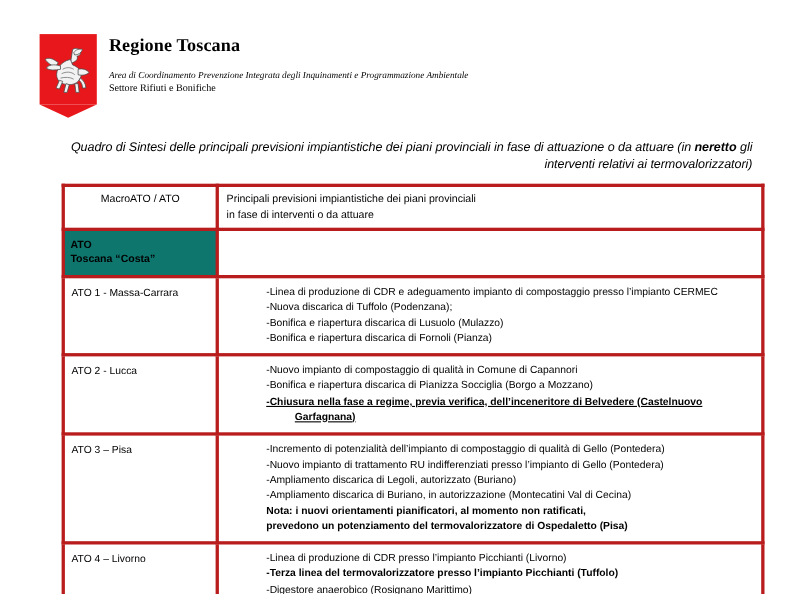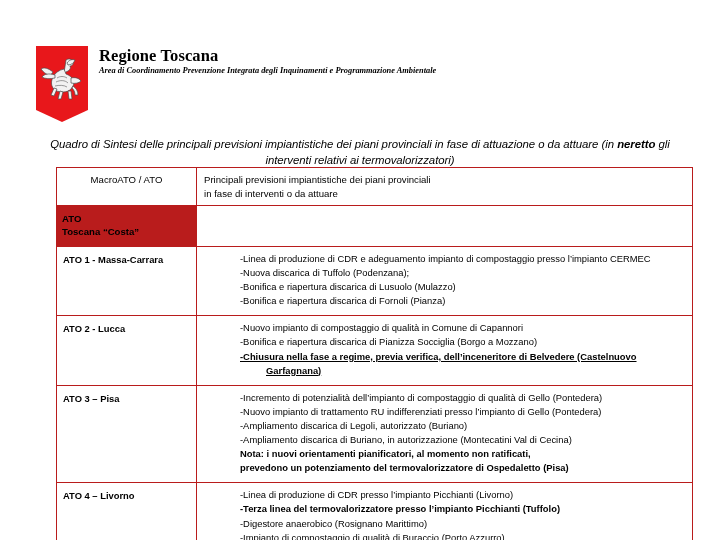--- a/index.html
+++ b/index.html
@@ -13,21 +13,21 @@
     overflow: hidden;
     font-family: "Liberation Sans", sans-serif;
     color: #000000;
     position: relative;
   }
 
   
   #letterhead {
     position: absolute;
     left: 36px;
-    top: 46px;
+    top: 31px;
     display: flex;
     align-items: flex-start;
   }
 
   #emblem {
     width: 52px;
     height: 76px;
     position: relative;
     flex: 0 0 auto;
   }
@@ -70,40 +70,41 @@
   .lh-line2 {
     font-family: "Liberation Serif", serif;
     font-weight: bold;
     font-size: 13.4px;
     line-height: 16px;
     letter-spacing: 0.05px;
     white-space: nowrap;
   }
   .lh-line3 {
     font-family: "Liberation Serif", serif;
-    font-weight: bold;
+    font-weight: normal;
     font-style: italic;
     font-size: 8.4px;
     line-height: 11px;
     white-space: nowrap;
+    margin-top: 13px;
   }
   .lh-line4 {
     font-family: "Liberation Serif", serif;
     font-size: 9.2px;
     line-height: 12px;
     white-space: nowrap;
   }
 
   
   #doc-title {
     position: absolute;
     left: 36px;
-    top: 137px;
+    top: 127px;
     width: 648px;
-    text-align: center;
+    text-align: right;
     font-family: "Liberation Sans", sans-serif;
     font-style: italic;
     font-size: 11.4px;
     line-height: 15.5px;
     letter-spacing: -0.05px;
   }
   #doc-title b {
     font-weight: bold;
     font-style: italic;
   }
@@ -115,21 +116,21 @@
     top: 167px;
     width: 636px;
     border-collapse: collapse;
     table-layout: fixed;
     border: 1.6px solid #000;
   }
   #summary-table col.c1 { width: 140px; }
   #summary-table col.c2 { width: 496px; }
 
   #summary-table td {
-    border: 1px solid #b91c1c;
+    border: 3px solid #b91c1c;
     vertical-align: top;
     padding: 0;
   }
 
   .cell-pad {
     padding: 4px 5px 5px 5px;
   }
 
   .hdr-ato {
     text-align: center;
@@ -156,21 +157,20 @@
   }
   .macro-blank {
     background: #ffffff;
   }
 
   .ato-name {
     font-size: 9.4px;
     line-height: 13px;
     padding-top: 6px;
     padding-left: 6px;
-    font-weight: bold;
   }
 
   .items {
     font-size: 9.4px;
     line-height: 14.1px;
     padding: 5px 6px 7px 7px;
   }
   .items .item {
     white-space: nowrap;
     margin-left: 36px;
@@ -216,20 +216,21 @@
         <path d="M17 26 c3 -2 7 -2 10 0"></path>
         <path d="M16 30 c4 -2 9 -2 12 1"></path>
         <path d="M15 34 c4 -1 9 -1 12 1"></path>
       </g>
     </svg>
   </div>
 
   <div id="letterhead-text">
     <div class="lh-line1">Regione Toscana</div>
     <div class="lh-line3">Area di Coordinamento Prevenzione Integrata degli Inquinamenti e Programmazione Ambientale</div>
+    <div class="lh-line4">Settore Rifiuti e Bonifiche</div>
   </div>
 
 </div>
 
 <div id="doc-title">
   <span>Quadro di Sintesi delle principali previsioni impiantistiche dei piani provinciali in fase di attuazione o da attuare (in </span><b>neretto</b><span> gli interventi relativi ai termovalorizzatori)</span>
 </div>
 
 <table id="summary-table">
   <colgroup>
@@ -244,21 +245,21 @@
       </td>
       <td>
         <div class="cell-pad hdr-desc">
           <div>Principali previsioni impiantistiche dei piani provinciali</div>
           <div>in fase di interventi o da attuare</div>
         </div>
       </td>
     </tr>
 
     <tr class="macro-row">
-      <td class="macro-label" style="background: #b91c1c;">
+      <td class="macro-label" style="background: #0f766e;">
         <div class="cell-pad">
           <div>ATO</div>
           <div>Toscana “Costa”</div>
         </div>
       </td>
       <td class="macro-blank"></td>
     </tr>
 
   <tr>
         <td>

